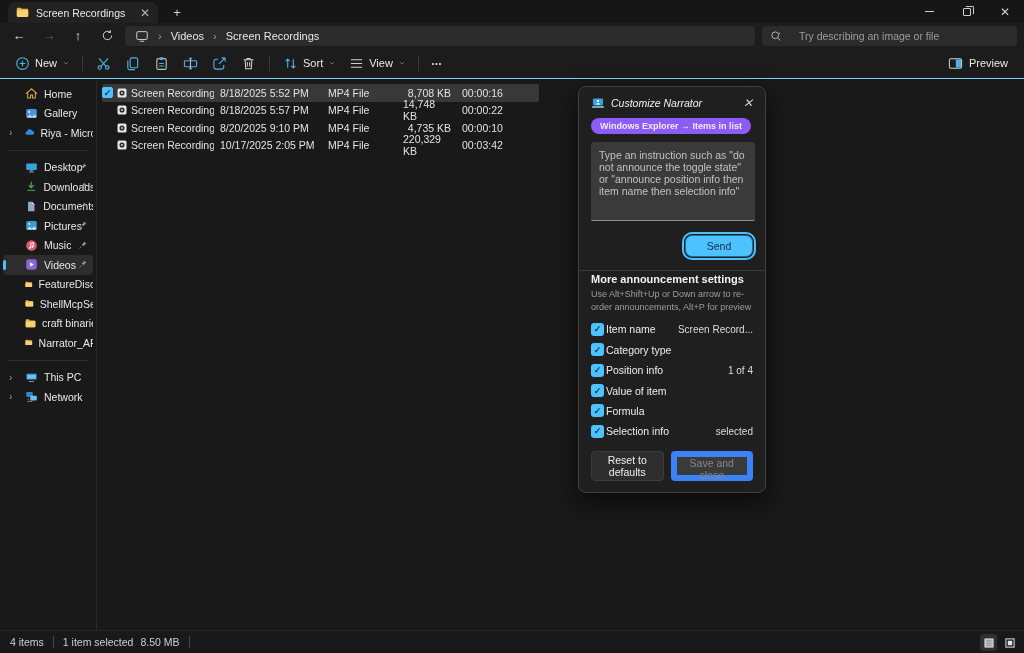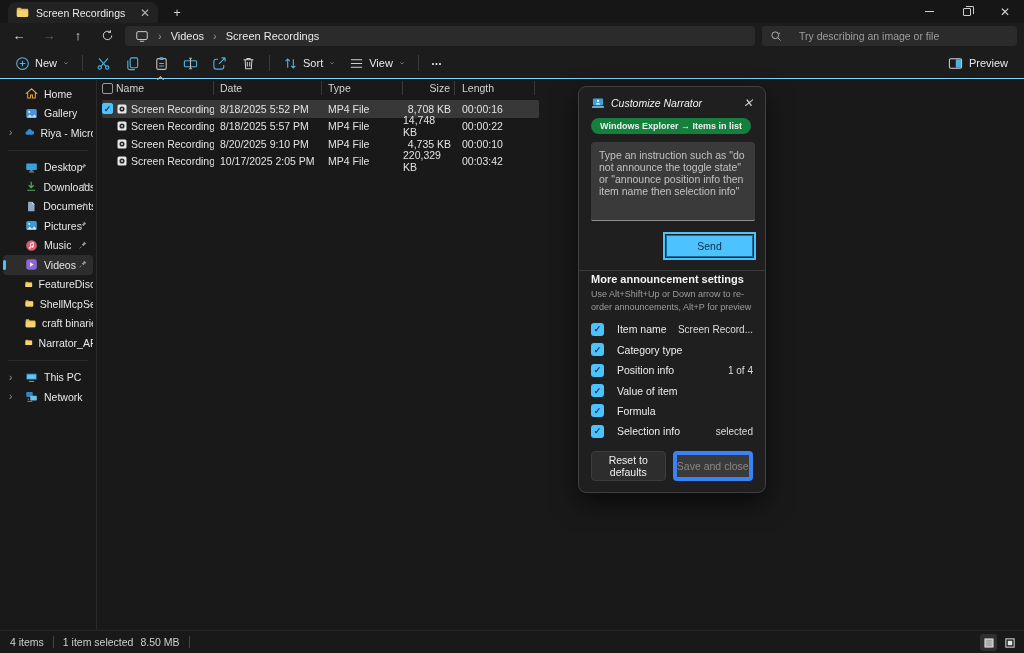--- a/index.html
+++ b/index.html
@@ -91,44 +91,44 @@
   .vt { width:17px; height:17px; display:flex; align-items:center; justify-content:center; border-radius:3px; }
   .vt.active { background:#2f2f2f; }
 
   
   .dialog { position:absolute; left:578px; top:86px; width:188px; background:#1f1f1f;
             border:1px solid #404040; border-radius:8px; box-shadow:0 10px 26px rgba(0,0,0,.6);
             padding:9px 12px 11px 12px; z-index:20; }
   .dlg-head { display:flex; align-items:center; gap:6px;font-style:italic; }
   .dlg-title { font-size:10.5px; color:#f2f2f2; flex:1; }
   .dlg-close { color:#cfcfcf; font-size:12px; }
-  .chip { display:inline-block; margin-top:8px; background:#15803d; border-radius:10px; padding:3px 9px;
+  .chip { display:inline-block; margin-top:8px; background:#8b5cf6; border-radius:10px; padding:3px 9px;
           font-size:9px; font-weight:bold; color:#eeeeee; white-space:nowrap; }
   .dlg-textarea { margin-top:8px; width:164px; height:79px; background:#3a3a3a; border:none;
           border-bottom:1px solid #909090; border-radius:4px 4px 2px 2px; resize:none; padding:7px 8px;
           font-family:"Liberation Sans",sans-serif; font-size:10.5px; color:#cfcfcf; outline:none; }
   .dlg-textarea::placeholder { color:#c2c2c2; }
   .send-row { margin-top:10px; display:flex; justify-content:flex-end; }
-  .send-btn { width:87px; height:22px; background:#4cc2ff; color:#0d2e40; font-size:10.5px;
-              border:1px solid #1f6c99; border-radius:0; outline:2px solid #4cc2ff; outline-offset:1px;
+  .send-btn { width:68px; height:22px; background:#4cc2ff; color:#0d2e40; font-size:10.5px;
+              border:1px solid #1f6c99; border-radius:7px; outline:2px solid #4cc2ff; outline-offset:1px;
               font-family:"Liberation Sans",sans-serif; }
   .dlg-sep { border-top:1px solid #3a3a3a; margin:13px -12px 0 -12px; }
   .settings-title { margin-top:2px; font-size:11px; font-weight:bold; color:#f2f2f2; }
   .settings-help { margin-top:3px; font-size:9px; line-height:1.4; color:#9d9d9d; }
   .opts { margin-top:6px; }
   .opt { display:flex; align-items:center; height:20.4px; }
   .opt-cb { width:13px; height:13px; background:#4cc2ff; border-radius:3px; color:#15364a; font-size:9px;
             font-weight:bold; display:flex; align-items:center; justify-content:center; flex:none; }
-  .opt-label { margin-left:13px; font-size:10.5px; color:#ececec; }
+  .opt-label { margin-left:2px; font-size:10.5px; color:#ececec; }
   .opt-value { margin-left:auto; font-size:10px; color:#dcdcdc; }
   .dlg-footer { margin-top:9px; display:flex; gap:7px; }
   .dlg-footer button { flex:1; height:30px; border-radius:4px; font-size:10.5px;
             font-family:"Liberation Sans",sans-serif; }
   .reset-btn { background:#2d2d2d; border:1px solid #3c3c3c; color:#f0f0f0; }
-  .save-btn { background:#3a3a3a; border:4px solid #3b82f6; color:#878787; }
+  .save-btn { background:#3a3a3a; border:6px solid #3b82f6; color:#878787; }
 
   svg { display:block; }
 </style>
 </head>
 <body>
 
 <div class="window">
 
   <div class="titlebar">
     <div class="tab">
@@ -416,41 +416,20 @@
       <svg width="13" height="13" viewBox="0 0 16 16">
           <rect x="1.5" y="2.5" width="8" height="6" rx="1" fill="#2e86c8"></rect>
           <rect x="6.5" y="7" width="8" height="6" rx="1" fill="#6cc3ea"></rect>
           <path d="M4 10.5v2M9 14h-6" stroke="#9a9a9a" stroke-width="1"></path>
         </svg>
       <span class="side-label">Network</span>
     </div>
   </div>
 
   <div class="main">
-    <div class="listhead">
-      <span class="sortcaret"></span>
-      <div class="hc col-name">
-        <span class="rc cell-cb">
-            <span class="checkbox"></span>
-          </span>
-        <span>Name</span>
-      </div>
-      <div class="hc col-date">
-          <span>Date</span>
-        </div>
-      <div class="hc col-type">
-          <span>Type</span>
-        </div>
-      <div class="hc col-size">
-          <span>Size</span>
-        </div>
-      <div class="hc col-length" style="border-right:1px solid #3a3a3a;">
-          <span>Length</span>
-        </div>
-    </div>
     <div class="rows">
       <div class="row selected">
         <span class="rc cell-cb">
             <span class="checkbox checked">✓</span>
           </span>
         <span class="rc cell-ic">
             <svg width="12" height="12" viewBox="0 0 16 16">
               <rect x="2" y="2" width="12" height="12" rx="2" fill="#e6e6e6"></rect>
               <circle cx="8" cy="8" r="3.4" fill="#2b2b2b"></circle>
               <circle cx="8" cy="8" r="1.2" fill="#e6e6e6"></circle>

